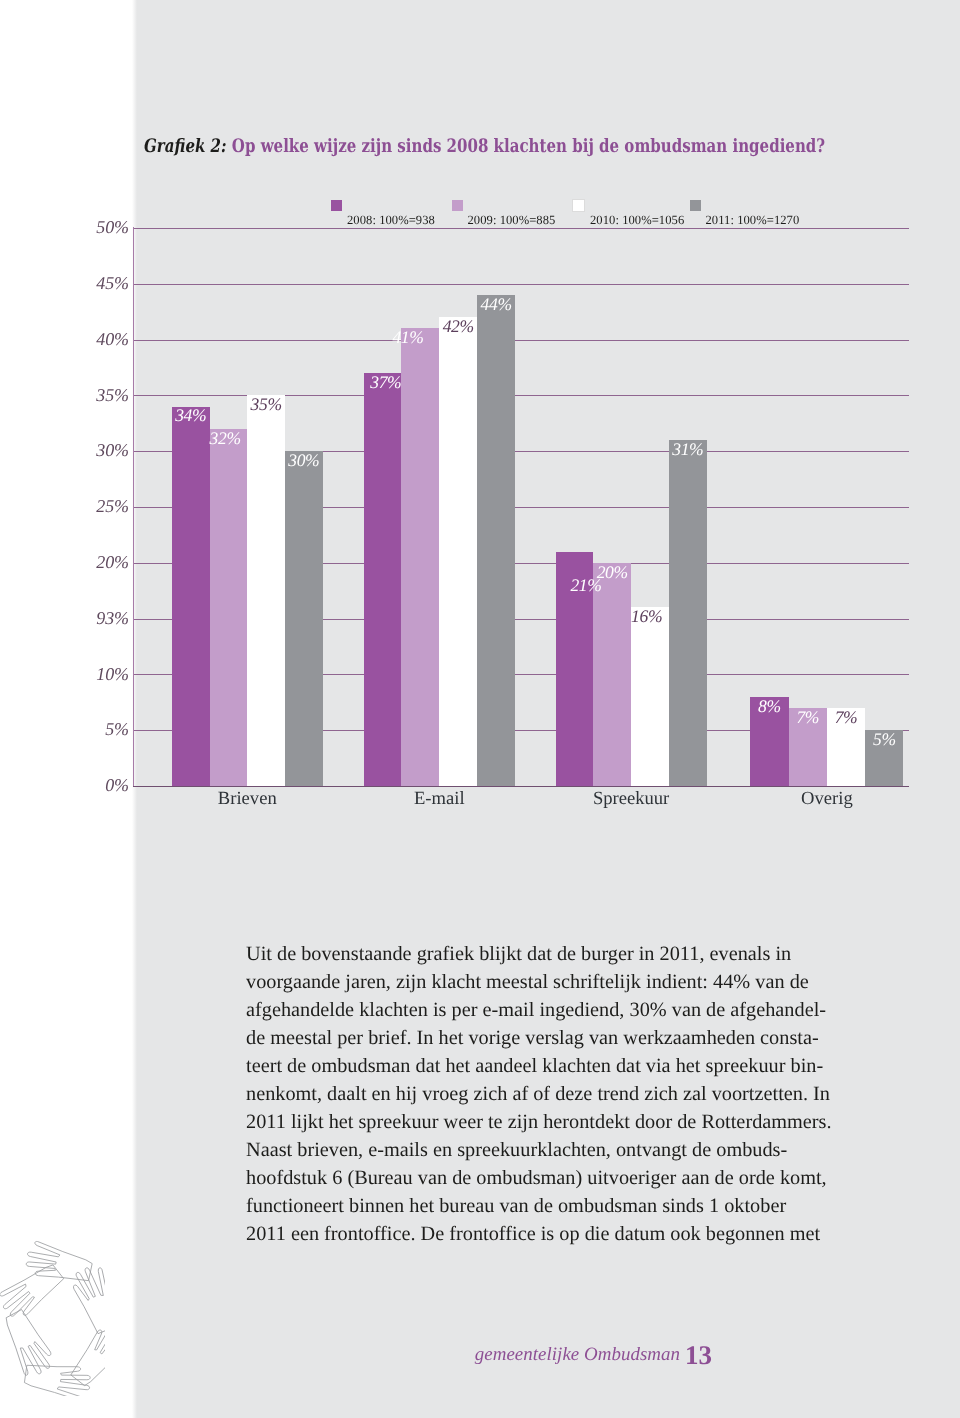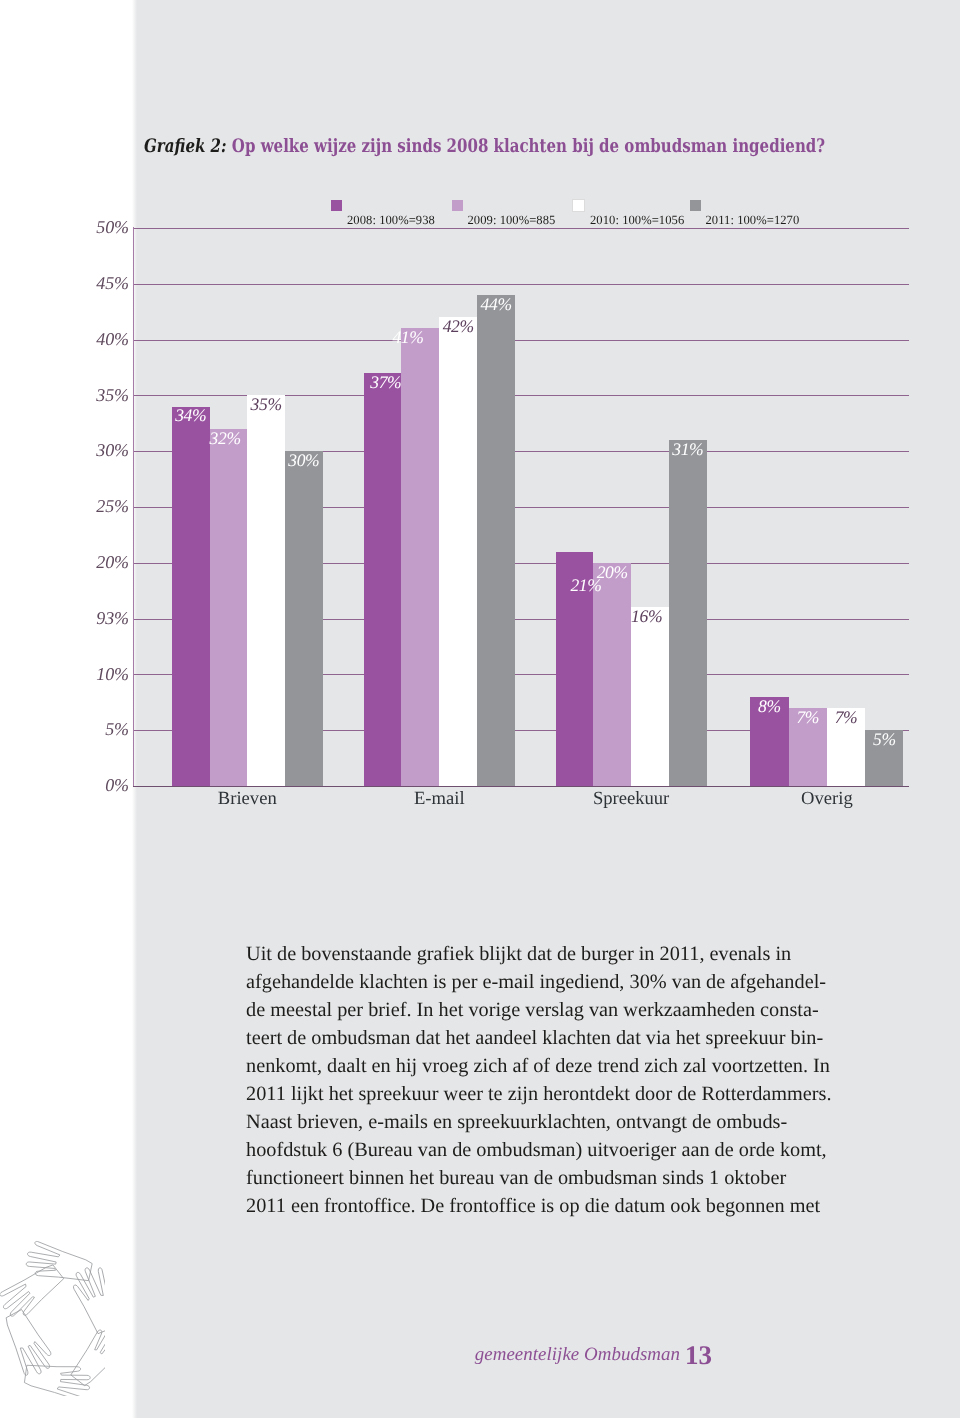--- a/index.html
+++ b/index.html
@@ -126,20 +126,21 @@
     <div class="bar-label" style="left:788.6px;top:708.7px;width:38.3px;text-align:center;color:#ffffff">7%</div>
     <div class="bar-label" style="left:826.9px;top:708.7px;width:38.3px;text-align:center;color:#5c3f5c">7%</div>
     <div class="bar-label" style="left:865.2px;top:731.0px;width:38.3px;text-align:center;color:#ffffff">5%</div>
     <div class="cat-label" style="left:127.3px;top:790px;width:240px">Brieven</div>
     <div class="cat-label" style="left:319.3px;top:790px;width:240px">E-mail</div>
     <div class="cat-label" style="left:511.1px;top:790px;width:240px">Spreekuur</div>
     <div class="cat-label" style="left:706.9px;top:790px;width:240px">Overig</div>
   </div>
   <div class="body-text">
     <p>Uit de bovenstaande grafiek blijkt dat de burger in 2011, evenals in</p>
+    <p>voorgaande jaren, zijn klacht meestal schriftelijk indient: 44% van de</p>
     <p>afgehandelde klachten is per e-mail ingediend, 30% van de afgehandel-</p>
     <p>de meestal per brief. In het vorige verslag van werkzaamheden consta-</p>
     <p>teert de ombudsman dat het aandeel klachten dat via het spreekuur bin-</p>
     <p>nenkomt, daalt en hij vroeg zich af of deze trend zich zal voortzetten. In</p>
     <p>2011 lijkt het spreekuur weer te zijn herontdekt door de Rotterdammers.</p>
     <p>Naast brieven, e-mails en spreekuurklachten, ontvangt de ombuds-</p>
     <p>hoofdstuk 6 (Bureau van de ombudsman) uitvoeriger aan de orde komt,</p>
     <p>functioneert binnen het bureau van de ombudsman sinds 1 oktober</p>
     <p>2011 een frontoffice. De frontoffice is op die datum ook begonnen met</p>
   </div>

